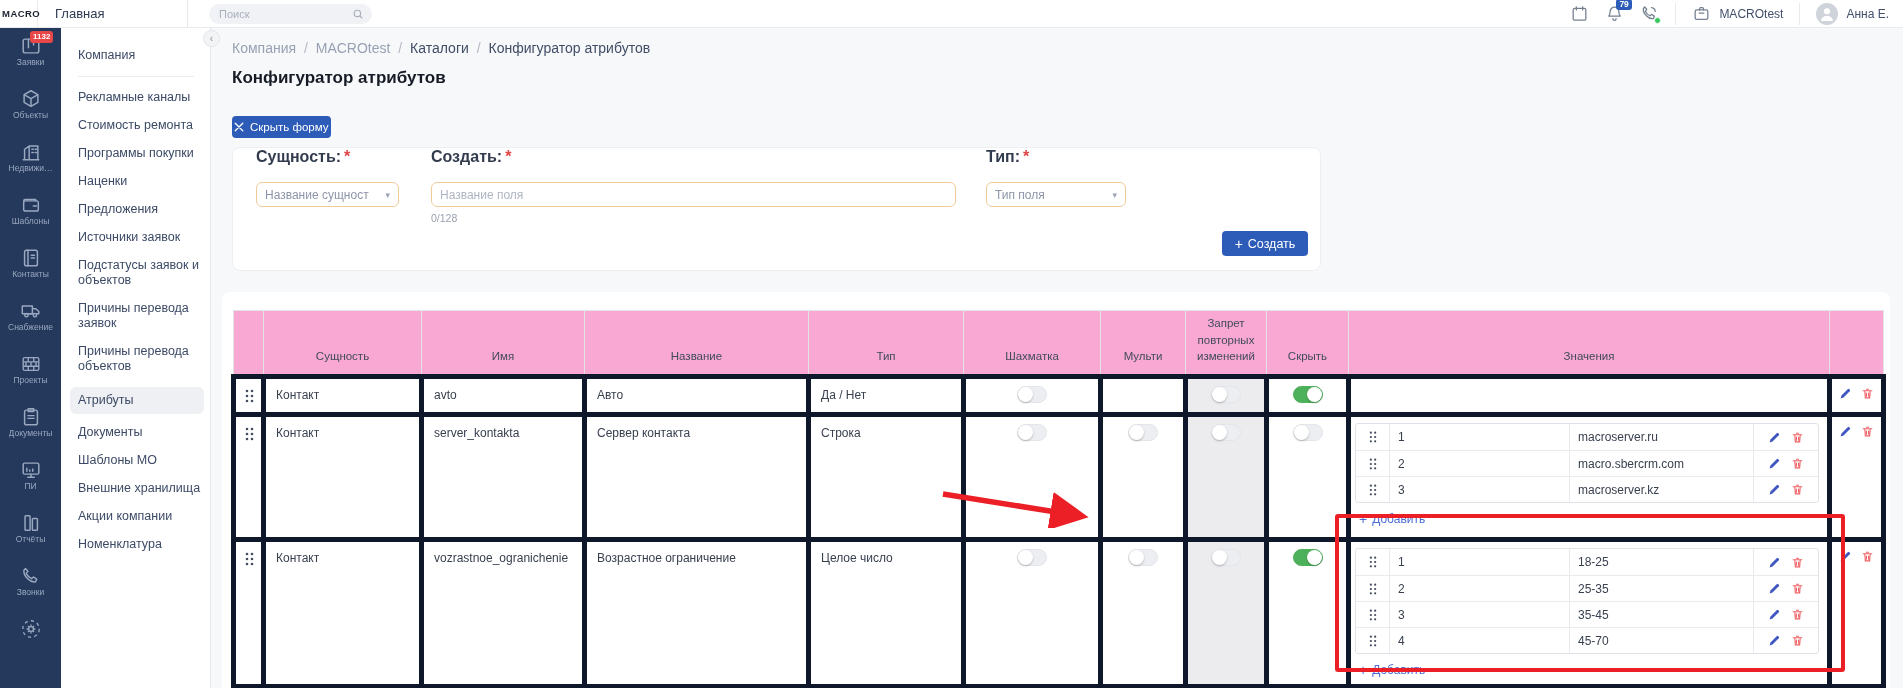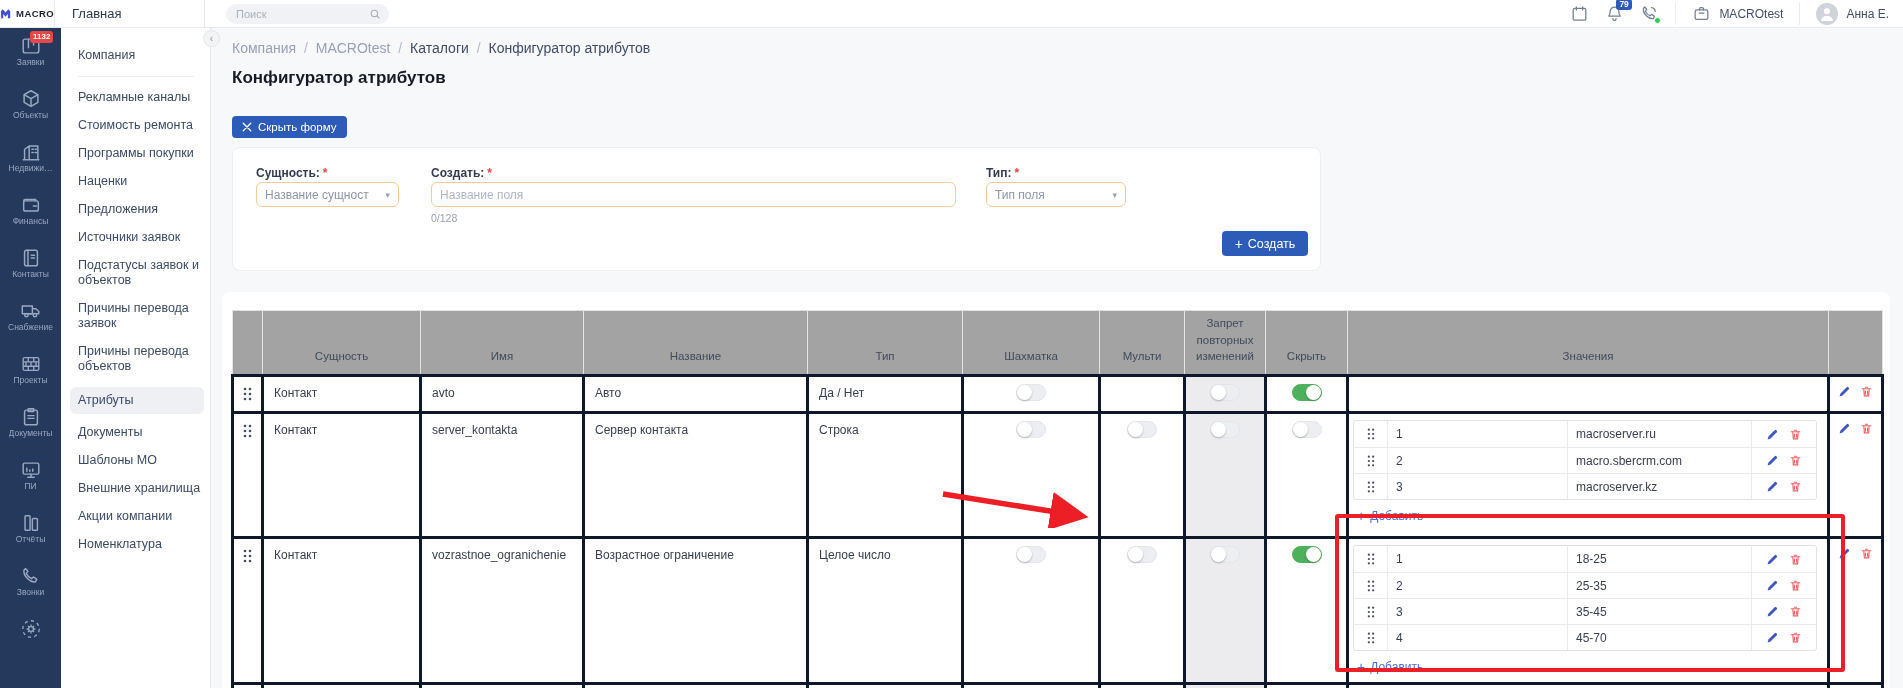--- a/index.html
+++ b/index.html
@@ -3,21 +3,21 @@
 <meta charset="utf-8">
 <style>
   * { margin:0; padding:0; box-sizing:border-box; }
   html,body { width:1903px; height:688px; overflow:hidden; background:#f7f8fa;
     font-family:"Liberation Sans", sans-serif; color:#39414f; }
   .app { position:relative; width:1903px; height:688px; }
 
   
   .topstrip { position:absolute; left:0; top:0; width:1903px; height:28px; background:#fff;
     border-bottom:1px solid #e8eaee; display:flex; z-index:20; }
-  .logo-cell { width:55px; height:100%; display:flex; align-items:center; justify-content:center;
+  .logo-cell { width:38px; height:100%; display:flex; align-items:center; justify-content:center;
     gap:5px; border-right:1px solid #ececec; }
   .logo-text { font-size:9.5px; font-weight:800; letter-spacing:.4px; color:#1c2230; }
   .home-cell { width:150px; height:100%; display:flex; align-items:center; padding-left:17px;
     font-size:13px; color:#2f3a52; border-right:1px solid #e5e7eb; }
   .topbar { flex:1; display:flex; align-items:center; }
   .search-wrap { position:relative; margin-left:21px; }
   .search-input { width:163px; height:20px; border:none; outline:none; background:#f1f2f5;
     border-radius:11px; padding:0 26px 0 10px; font-size:11px; color:#5a6475;
     font-family:"Liberation Sans", sans-serif; }
   .search-input::placeholder { color:#a9b0bd; }
@@ -57,51 +57,51 @@
 
   
   .main { position:absolute; left:211px; top:28px; width:1692px; height:660px; background:#f7f8fa;
     overflow:hidden; }
   .breadcrumb { position:absolute; left:21px; top:12px; font-size:14px; color:#98a1b3; }
   .breadcrumb .dark { color:#414d66; }
   .breadcrumb .sep { margin:0 4px; color:#b4bac6; }
   .page-title { position:absolute; left:21px; top:40px; font-size:17px; font-weight:700; color:#161b26; }
   .hide-btn { position:absolute; left:21px; top:88px; height:22px; background:#2d5cb8; color:#fff;
     border:none; border-radius:4px; font-size:11.5px; display:inline-flex; align-items:center;
-    gap:6px; padding:0 10px; cursor:pointer; font-family:"Liberation Sans", sans-serif; }
+    gap:6px; padding:0 2px; cursor:pointer; font-family:"Liberation Sans", sans-serif; }
   .hide-btn svg { width:10px; height:10px; }
 
   
   .form-card { position:absolute; left:21px; top:119px; width:1089px; height:124px; background:#fff;
     border:1px solid #eceef2; border-radius:8px; }
-  .f-label { position:absolute; top:18px; font-size:12px; font-weight:700; color:#333c4e; }
+  .f-label { position:absolute; top:0; font-size:16px; font-weight:700; color:#333c4e; }
   .req { color:#e04545; margin-left:3px; font-weight:700; }
   .f-sel, .f-inp { position:absolute; top:34px; height:25px; border:1px solid #f3cb9b; border-radius:6px;
     background:#fff; display:flex; align-items:center; padding:0 8px; font-size:12px; }
   .f-sel { color:#8d95a8; justify-content:space-between; cursor:pointer; }
   .f-sel .sel-txt { white-space:nowrap; overflow:hidden; max-width:104px; }
   .caret { color:#9aa3b5; font-size:9px; margin-left:6px; }
   .f-inp input { border:none; outline:none; width:100%; font-size:12px; color:#39414f;
     font-family:"Liberation Sans", sans-serif; }
   .f-inp input::placeholder { color:#aeb5c2; }
   .f-counter { position:absolute; left:198px; top:64px; font-size:10.5px; color:#99a1b0;text-align:right; }
   .create-btn { position:absolute; left:989px; top:83px; width:86px; height:25px; background:#2d5cb8;
     color:#fff; border:none; border-radius:4px; font-size:12.5px; display:inline-flex;
     align-items:center; justify-content:center; gap:5px; cursor:pointer;
     font-family:"Liberation Sans", sans-serif; }
   .plus { font-size:14px; font-weight:400; line-height:1; }
 
   
   .table-card { position:absolute; left:11px; top:264px; width:1668px; height:396px; background:#fff;
     border-radius:8px 8px 0 0; }
   table.grid { border-collapse:collapse; table-layout:fixed; width:1650px; margin:18px 0 0 9px; }
-  .grid th { background:#a3a3a3; border:1px solid #e1e3e7; font-size:11.5px; font-weight:400;
+  .grid th { background:#f9a8d4; border:1px solid #e1e3e7; font-size:11.5px; font-weight:400;
     color:#414b5a; text-align:center; vertical-align:bottom; padding:4px 6px 9px; height:50px;
     line-height:1.45; }
-  .grid td { border:3px solid #0f172a; vertical-align:top; padding:9px 10px; font-size:12px;
+  .grid td { border:5px solid #0f172a; vertical-align:top; padding:9px 10px; font-size:12px;
     color:#39414f; background:#fff; }
   .grid td.c-drag { padding:10px 0 0 9px; }
   .grid td.c-tg { text-align:center; padding-top:7px; }
   .grid td.c-ban { background:#ececee; }
   .grid td.c-vals { padding:6px 6px 6px 4px; }
   .grid td.c-acts { padding:8px 0 0; }
   .r1 { height:37px; } .r2 { height:125px; } .r3 { height:146px; } .r4 { height:60px; }
 
   .drag { display:inline-flex; cursor:grab; }
   .tg { display:inline-block; width:30px; height:17px; border-radius:9px; background:#eceef2;
@@ -221,21 +221,21 @@
           <path d="M13 9h1.5M16.5 9H18M13 12.5h1.5M16.5 12.5H18"></path>
       </svg>
       <span class="rail-label">Недвижи…</span>
     </div>
     <div class="rail-item">
       <svg viewBox="0 0 24 24" fill="none" stroke="currentColor" stroke-width="1.6" stroke-linecap="round">
         <path d="M17 7.5V6H5.8A1.8 1.8 0 004 7.8"></path>
           <rect x="4" y="7.5" width="16" height="11" rx="2"></rect>
           <path d="M14.5 13h3.5"></path>
       </svg>
-      <span class="rail-label">Финансы</span>
+      <span class="rail-label">Шаблоны</span>
     </div>
     <div class="rail-item">
       <svg viewBox="0 0 24 24" fill="none" stroke="currentColor" stroke-width="1.6" stroke-linecap="round">
         <rect x="5" y="3.5" width="14" height="17" rx="2"></rect>
           <path d="M8.7 3.5v17"></path>
           <path d="M12.3 9h3.5M12.3 12h3.5"></path>
       </svg>
       <span class="rail-label">Контакты</span>
     </div>
     <div class="rail-item">

